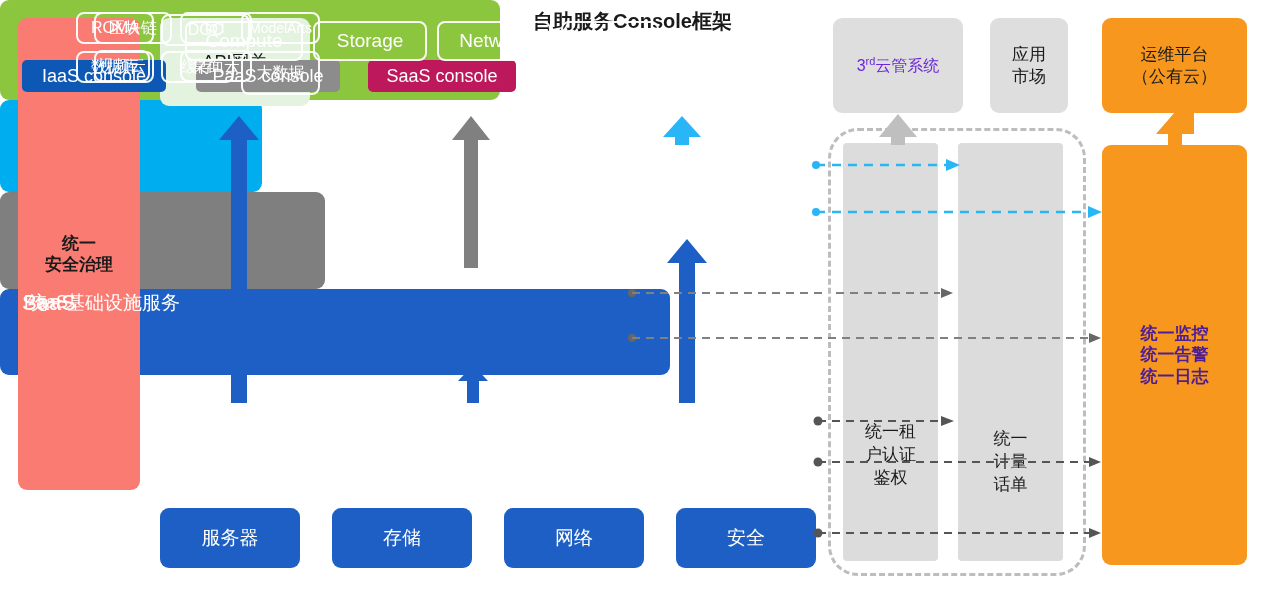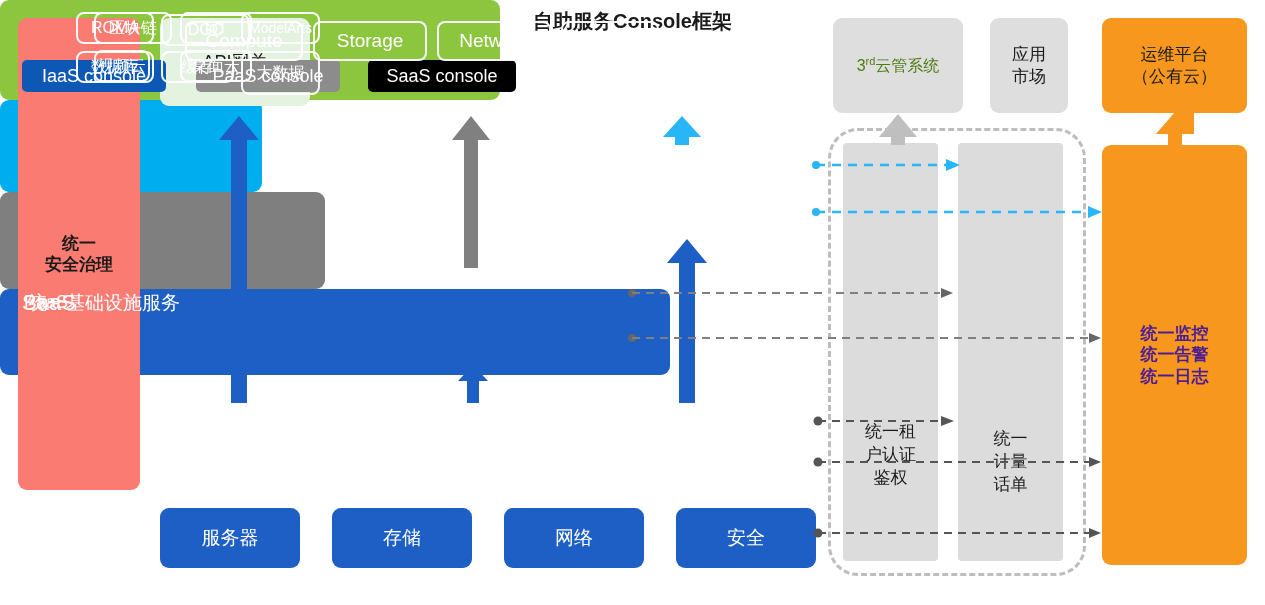--- a/index.html
+++ b/index.html
@@ -9,23 +9,23 @@
   .r8{border-radius:8px;}
 
   
   .security{left:18px;top:18px;width:122px;height:472px;background:#fa7b72;color:#1a1a1a;font-size:17px;font-weight:700;border-radius:9px;}
   .apigw{left:160px;top:18px;width:150px;height:88px;background:#e4f2e0;color:#1a1a1a;font-size:18px;border-radius:9px;}
   .consoleframe{left:322px;top:18px;width:500px;height:100px;background:#8cc63e;border-radius:9px;}
   .consoleframe .ctitle{position:absolute;left:0;top:8px;width:100%;text-align:center;font-size:20px;color:#1a1a1a;font-weight:600;}
   .cbtn{position:absolute;top:60px;height:30px;display:flex;align-items:center;justify-content:center;color:#fff;font-size:18px;border-radius:5px;padding:16px 10px;box-sizing:border-box;}
   .cbtn.iaas{left:22px;width:144px;background:#0d58b5;}
   .cbtn.paas{left:196px;width:144px;background:#8c8c8c;}
-  .cbtn.saas{left:368px;width:148px;background:#000000;}
-
-  .thirdcloud{left:833px;top:18px;width:130px;height:95px;background:#dedede;color:#4d7c0f;font-size:16px;border-radius:9px;}
+  .cbtn.saas{left:368px;width:148px;background:#be185d;}
+
+  .thirdcloud{left:833px;top:18px;width:130px;height:95px;background:#dedede;color:#6d28d9;font-size:16px;border-radius:9px;}
   .appmarket{left:990px;top:18px;width:78px;height:95px;background:#dedede;color:#1a1a1a;font-size:17px;border-radius:9px;}
   .opsplatform{left:1102px;top:18px;width:145px;height:95px;background:#f7971e;color:#1a1a1a;font-size:17px;border-radius:9px;}
 
   .saasblock{left:552px;top:145px;width:262px;height:92px;background:#00aeef;border-radius:9px;}
   .saasblock .blabel{position:absolute;left:10px;top:0;height:100%;width:78px;display:flex;align-items:center;justify-content:center;color:#fff;font-size:22px;}
   .subchip{position:absolute;display:flex;align-items:center;justify-content:center;border:2px solid rgba(255,255,255,.95);border-radius:8px;color:#fff;font-size:16px;box-sizing:border-box;}
 
   .paasblock{left:305px;top:268px;width:325px;height:97px;background:#7f7f7f;border-radius:9px;}
   .paasblock .blabel{position:absolute;left:6px;top:0;height:100%;width:80px;display:flex;align-items:center;justify-content:center;color:#fff;font-size:18px;}
 

